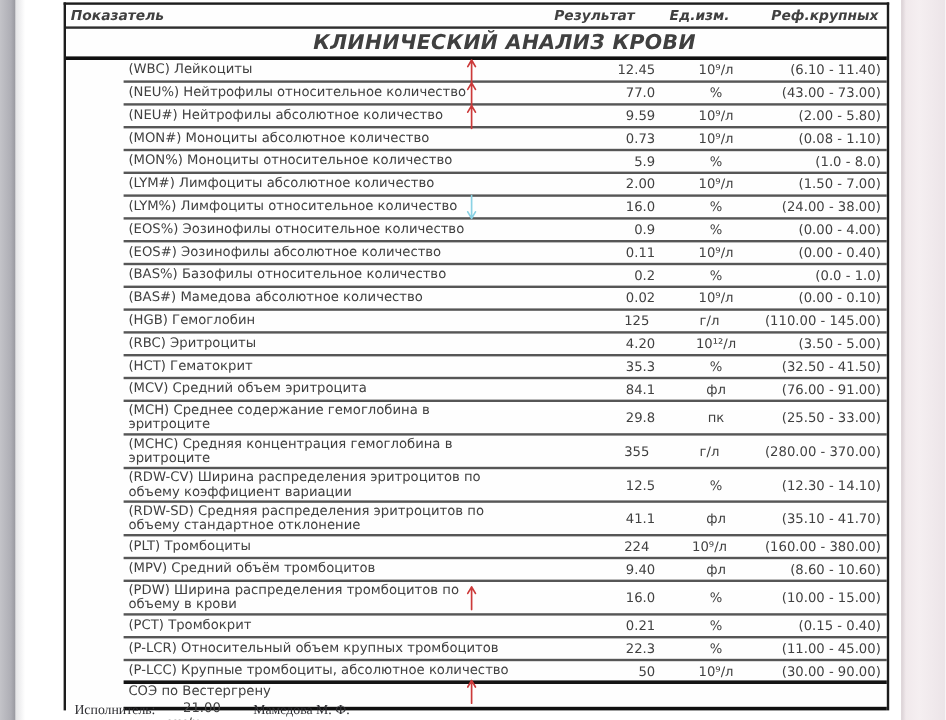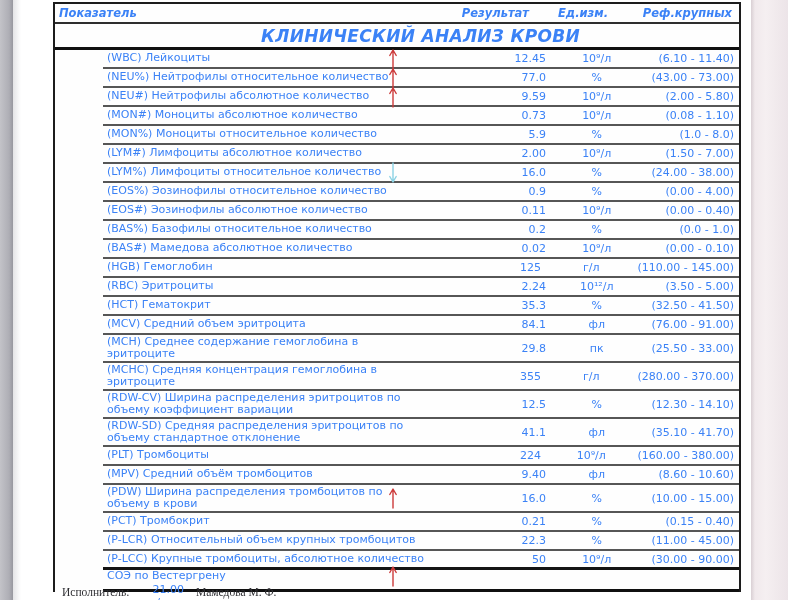--- a/index.html
+++ b/index.html
@@ -11,21 +11,21 @@
       background:linear-gradient(90deg,#c3c3c8,#aeaeb5 70%,#97979e);}
   .page-edge-shadow{position:absolute;left:13px;top:0;width:8px;height:600px;
       background:linear-gradient(90deg,#e4e4e6,#ffffff);}
   .right-strip{position:absolute;left:751px;top:0;width:37px;height:600px;
       background:linear-gradient(90deg,#efe7ea,#f5eff1 40%,#ece4e8);}
   .right-strip::before{content:"";position:absolute;left:0;top:0;width:4px;height:100%;
       background:linear-gradient(90deg,#d9d0d4,transparent);}
 
   .lab-table{position:absolute;left:53px;top:2px;width:688px;
       border:2px solid #1c1c1c;border-bottom:none;background:#fefefe;
-      box-sizing:border-box;color:#3b82f6;}
+      box-sizing:border-box;color:#404040;}
 
   .hdr-row{display:flex;height:18px;border-bottom:2px solid #2e2e2e;
       font-style:italic;font-weight:bold;font-size:11.5px;align-items:center;}
   .title-row{display:flex;height:26px;align-items:center;justify-content:center;
       border-bottom:3px solid #101010;font-style:italic;font-weight:bold;
       font-size:17px;letter-spacing:.3px;padding-left:47px;box-sizing:border-box;}
 
   .row{display:flex;height:19px;border-bottom:2px solid #565656;box-sizing:border-box;
       font-size:11px;position:relative;margin-left:48px;}
   .row.two-line{height:28px;}
@@ -46,21 +46,21 @@
   .hdr-row .c-name{justify-content:center;}
   .hdr-row .c-res{justify-content:flex-end;}
   .hdr-row .c-ref{padding-right:3px;}
 
   .arrow{position:absolute;left:285px;top:50%;transform:translateY(-50%);
       width:10px;height:22px;line-height:0;z-index:2;}
   .row.two-line .arrow{top:50%;}
 
   .footer{position:absolute;left:62px;top:586px;font-family:"Liberation Serif","DejaVu Serif",serif;
       font-size:11.5px;color:#2f2f33;}
-  .footer .exec-name{position:absolute;left:134px;top:0;white-space:nowrap;}
+  .footer .exec-name{position:absolute;left:149px;top:0;white-space:nowrap;}
 </style>
 </head>
 <body>
 
 <div class="stage">
   <div class="left-strip"></div>
   <div class="page-edge-shadow"></div>
   <div class="right-strip"></div>
 
   <div class="lab-table">
@@ -192,21 +192,21 @@
     </div>
     <div class="c-res">125</div>
     <div class="c-unit">г/л</div>
     <div class="c-ref">(110.00 - 145.00)</div>
   </div>
         <div class="row">
     <div class="c-name">
       <div class="nm1">(RBC) Эритроциты</div>
 
     </div>
-    <div class="c-res">2.24</div>
+    <div class="c-res">4.20</div>
     <div class="c-unit">10¹²/л</div>
     <div class="c-ref">(3.50 - 5.00)</div>
   </div>
         <div class="row">
     <div class="c-name">
       <div class="nm1">(HCT) Гематокрит</div>
 
     </div>
     <div class="c-res">35.3</div>
     <div class="c-unit">%</div>

